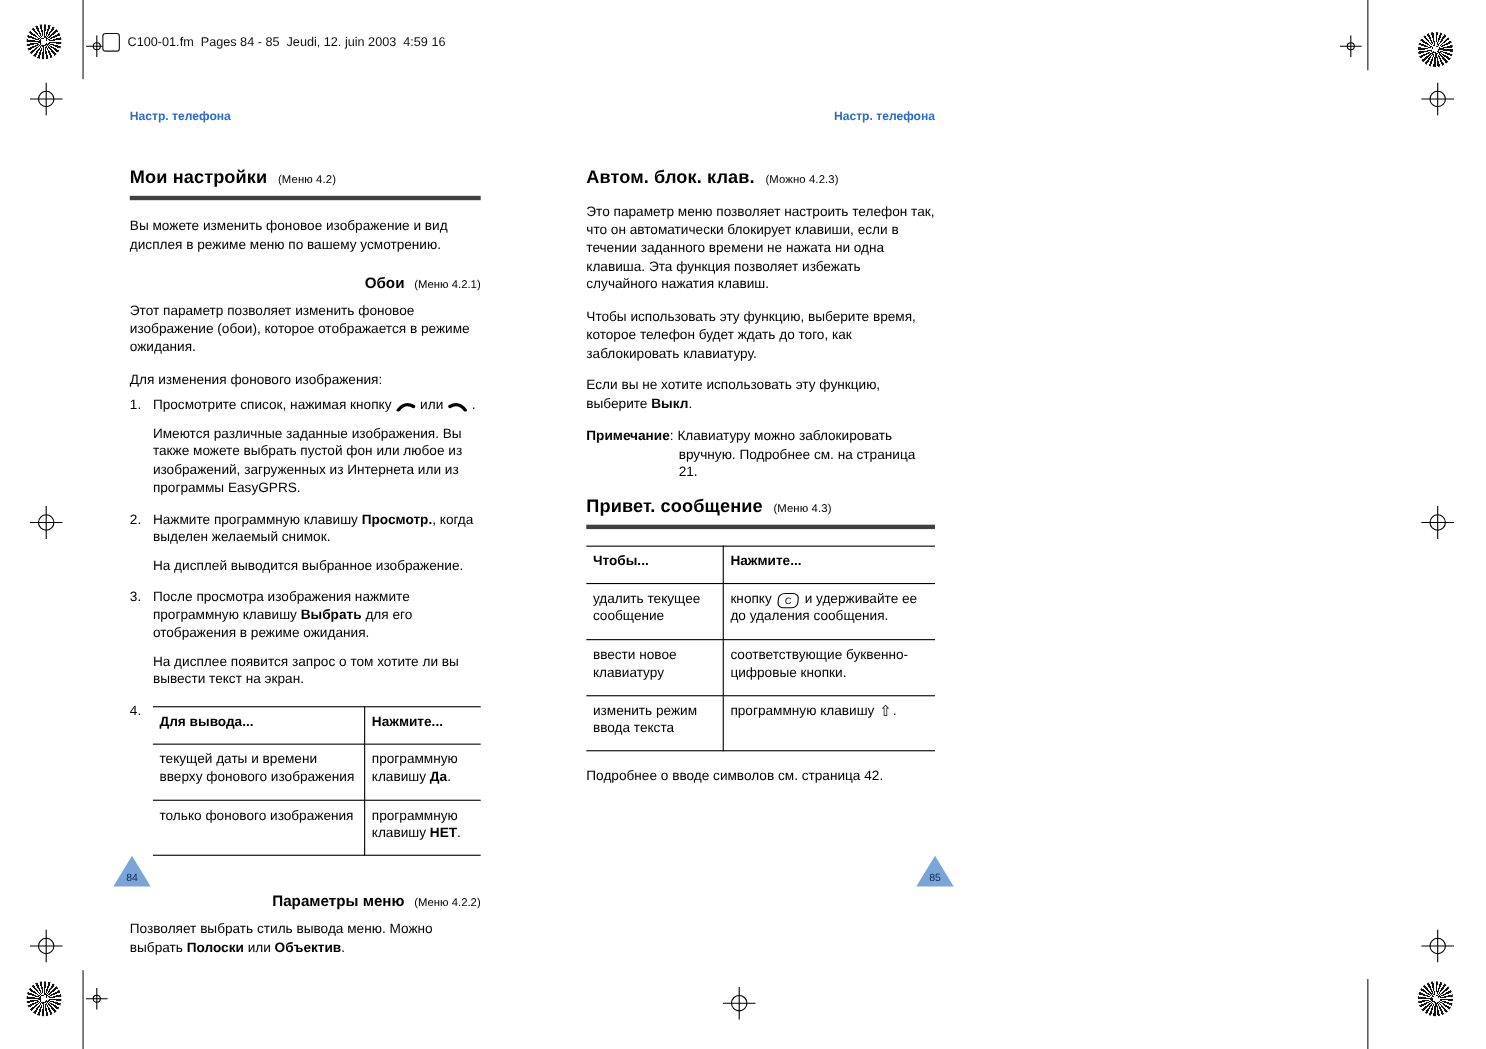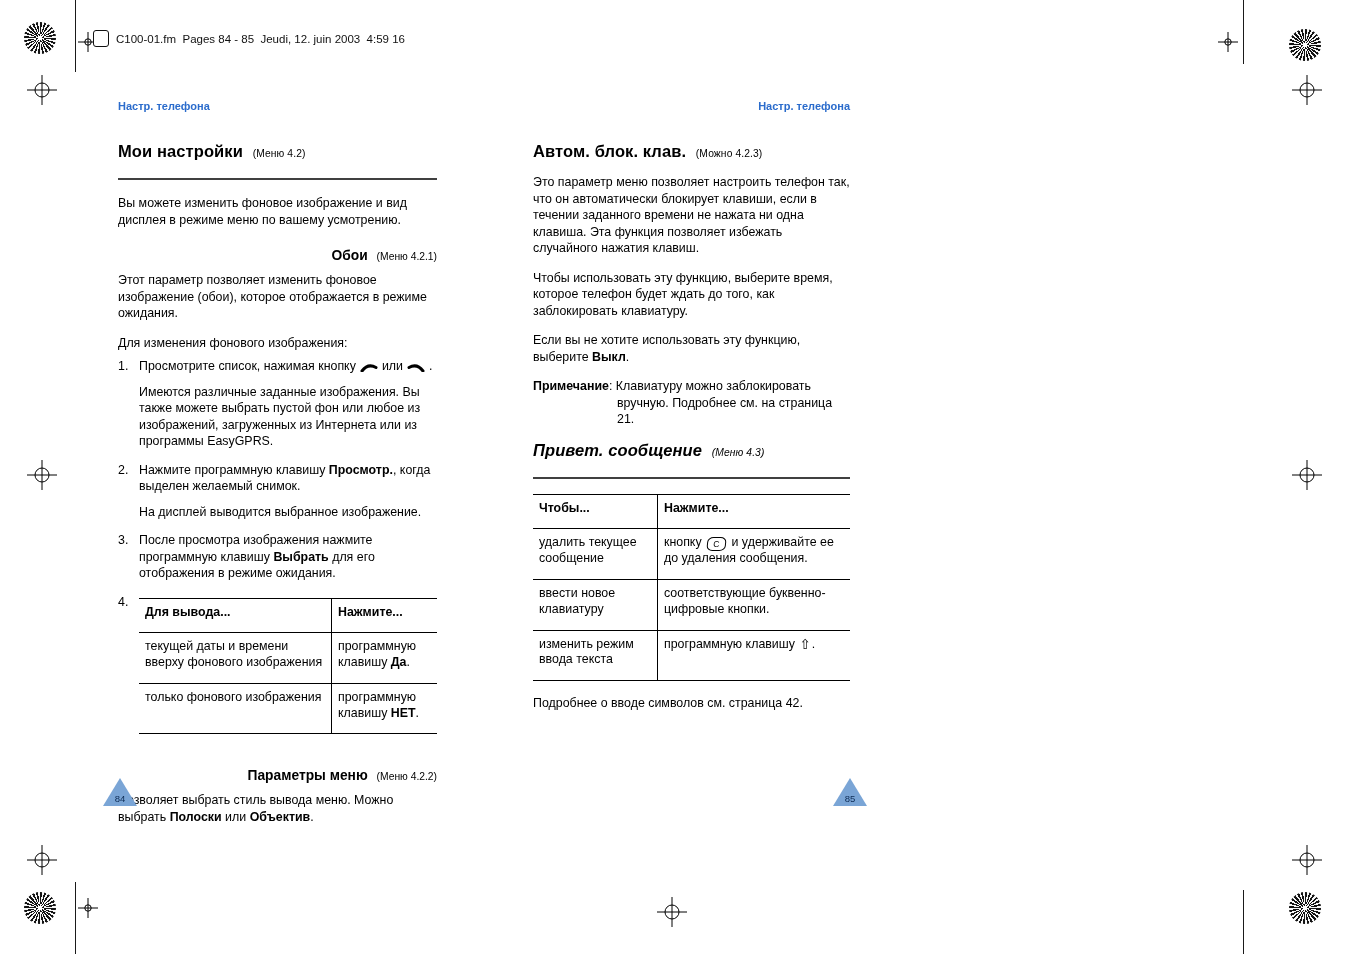--- a/index.html
+++ b/index.html
@@ -17,28 +17,28 @@
   .regmark,.crosshair{position:absolute;line-height:0;}
   .cropline{position:absolute;background:#1a1a1a;}
   
   .slug{position:absolute;left:93px;top:30px;display:flex;align-items:center;gap:7px;}
   .slug .file-icon{display:inline-block;width:14px;height:15px;border:1.5px solid #111;border-radius:3px;background:#fff;}
   .slug .slug-text{font-size:11.5px;color:#111;white-space:pre;}
   
   .page{position:absolute;top:100px;}
   .page-left{left:118px;width:319px;}
   .page-right{left:533px;width:317px;}
-  .running-header{color:#2b6ccc;font-weight:bold;font-size:11px;margin-bottom:30px;}
+  .running-header{color:#2b6ccc;font-weight:bold;font-size:11px;margin-bottom:40px;}
   .page-right .running-header{text-align:right;}
   h1.main-title{
-    font-size:16.5px;font-weight:bold;margin:0 0 15px 0;padding-bottom:17px;
-    border-bottom:2px solid #404040;letter-spacing:.1px;
+    font-size:16.5px;font-weight:bold;margin:0 0 15px 0;padding-bottom:7px;
+    border-bottom:4px solid #404040;letter-spacing:.1px;
   }
   h1.main-title.no-rule{border-bottom:none;padding-bottom:0;margin-bottom:13px;}
-  h1.main-title.spaced{font-style:italic;}
+  h1.main-title.spaced{}
   h2.sub-title{font-size:13.8px;font-weight:bold;margin:20px 0 9px 0;text-align:right;}
   .menu-ref{font-size:10.3px;font-weight:normal;margin-left:5px;color:#000;}
   p{font-size:12.4px;line-height:16.5px;margin:0 0 13px 0;}
   p.tight{margin-bottom:7px;}
   b{font-weight:bold;}
   .step{display:flex;margin-bottom:3px;}
   .step-num{width:21px;flex:none;font-size:12.4px;line-height:16.5px;}
   .step-body{flex:1;min-width:0;font-size:12.4px;line-height:16.5px;}
   .step-body p{margin:0 0 9px 0;}
   .note{padding-left:84px;text-indent:-84px;}
@@ -172,20 +172,21 @@
     <div class="step-body">
       <p><span>Нажмите программную клавишу </span><b>Просмотр.</b><span>, когда выделен желаемый снимок.</span></p>
       <p>На дисплей выводится выбранное изображение.</p>
     </div>
   </div>
 
   <div class="step">
     <div class="step-num">3.</div>
     <div class="step-body">
       <p><span>После просмотра изображения нажмите программную клавишу </span><b>Выбрать</b><span> для его отображения в режиме ожидания.</span></p>
+      <p>На дисплее появится запрос о том хотите ли вы вывести текст на экран.</p>
     </div>
   </div>
 
   <div class="step">
     <div class="step-num">4.</div>
     <div class="step-body">
       <table class="wallpaper-table">
         <thead>
           <tr>
             <th>Для вывода...</th>

